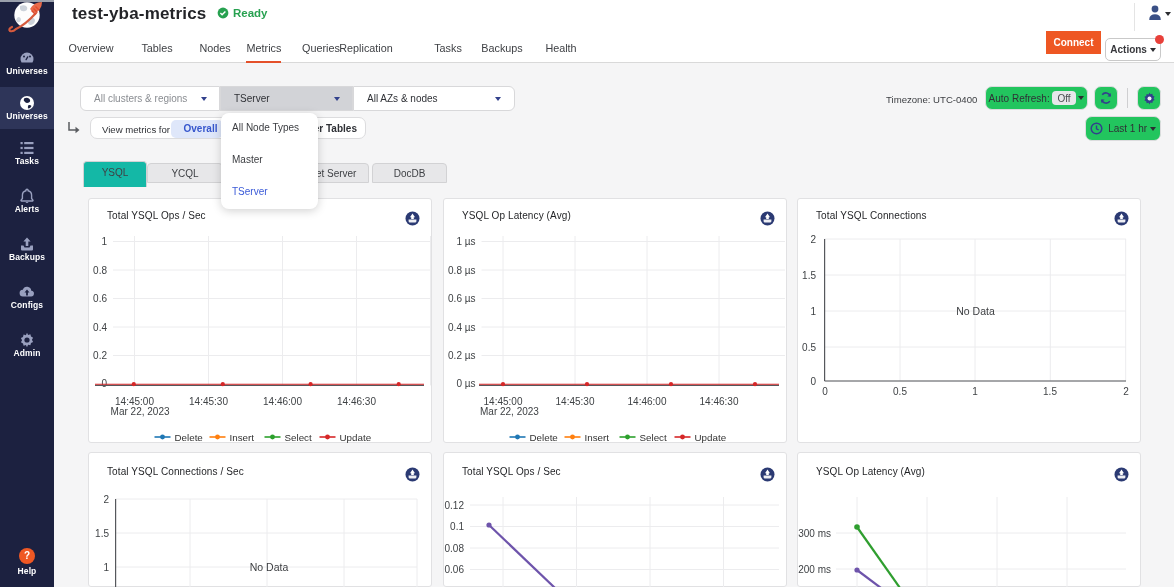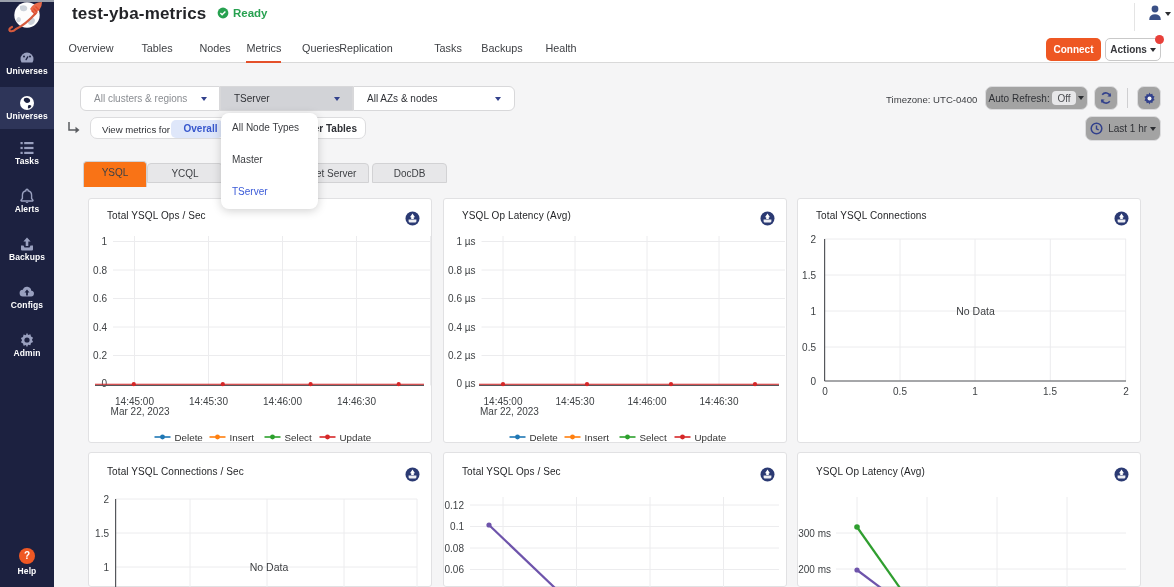--- a/index.html
+++ b/index.html
@@ -10,40 +10,40 @@
 .sbicon { height:24px; padding-top:7px; }
 .sblabel { font-size:8.5px; color:#ffffff; font-weight:bold; letter-spacing:0.1px; }
 #help { position:absolute; left:0; top:548px; width:54px; text-align:center; }
 #helpc { width:16px; height:16px; margin:0 auto; border-radius:50%; background:#ef5824; color:#fff; font-size:10px; font-weight:bold; line-height:16px; }
 #header { position:absolute; left:54px; top:0; width:1120px; height:63px; background:#fff; border-bottom:1px solid #d9d9d9; z-index:5; }
 #title { position:absolute; left:18px; top:4px; font-size:17px; font-weight:bold; color:#232428; letter-spacing:0.2px; }
 #ready { position:absolute; left:163px; top:7px; color:#27a150; font-size:11.5px; font-weight:bold; display:flex; align-items:center; gap:4px; }
 #usersep { position:absolute; right:39px; top:3px; width:1px; height:28px; background:#e4e4e4; }
 #nav span { position:absolute; top:41.5px; transform:translateX(-50%); font-size:10.8px; color:#3f4145; white-space:nowrap; }
 #underline { position:absolute; left:192px; top:60.5px; width:35px; height:2.5px; background:#e4502a; }
-#connect { position:absolute; left:992px; top:38px; width:55px; height:23px; background:#ee5723; border-radius:5px; color:#fff; font-size:10px; font-weight:bold; text-align:center; line-height:23px; }
+#connect { position:absolute; left:992px; top:31px; width:55px; height:23px; background:#ee5723; border-radius:0; color:#fff; font-size:10px; font-weight:bold; text-align:center; line-height:23px; }
 #actions { position:absolute; left:1051px; top:38px; width:56px; height:23px; background:#fff; border:1px solid #c9c9c9; border-radius:5px; color:#37383c; font-size:10px; font-weight:bold; text-align:center; line-height:21px; }
 #reddot { position:absolute; right:-4px; top:-4px; width:9px; height:9px; border-radius:50%; background:#e8403a; }
 .caret { display:inline-block; width:0; height:0; border-left:3.5px solid transparent; border-right:3.5px solid transparent; vertical-align:middle; }
 .caret.dark { border-top:4.5px solid #2b2d31; }
 .caret.navy { border-top:4.5px solid #32418c; }
 #selgroup { position:absolute; left:80px; top:86px; height:25px; width:435px; }
 .sel { position:absolute; top:0; height:25px; background:#fff; border:1px solid #d8d8da; font-size:10px; line-height:23px; padding-left:13px; }
 .sel .caret { position:absolute; top:10px; }
 #tz { position:absolute; left:886px; top:94px; font-size:9.6px; white-space:nowrap; color:#3c3e42; }
-.wbtn { position:absolute; background:#a3a3a3; border:1px solid #dcdcde; border-radius:7px; font-size:10px; white-space:nowrap; color:#2f3136; display:flex; align-items:center; justify-content:center; }
+.wbtn { position:absolute; background:#22c55e; border:1px solid #dcdcde; border-radius:7px; font-size:10px; white-space:nowrap; color:#2f3136; display:flex; align-items:center; justify-content:center; }
 #offpill { background:#e7e7e9; border-radius:4px; padding:1.5px 5px; font-size:10px; color:#4a4c50; }
 #vsep2 { position:absolute; left:1127px; top:88px; width:1px; height:20px; background:#cfcfd1; }
 #vmgroup { position:absolute; left:90px; top:117px; width:276px; height:22px; background:#fff; border:1px solid #dcdcde; border-radius:7px; font-size:10px; }
 .vml { position:absolute; top:5px; white-space:nowrap; }
 #overall { position:absolute; left:80px; top:2px; width:52px; height:18px; text-align:center; line-height:18px;padding-left:7px; }
 #overall { background:#dfe7fa; color:#3757cd; font-weight:bold; border-radius:5px; }
 #mtabs { position:absolute; top:0; left:0; }
 .mtab { position:absolute; top:163px; height:20px; background:#e7e7e9; border:1px solid #d2d2d4; border-radius:4px 4px 0 0; font-size:10px; color:#3f4145; text-align:center; line-height:19px; }
-.mtab.white { background:#f97316; top:161px; height:26px; border-bottom:none; line-height:22px; z-index:2; }
+.mtab.white { background:#14b8a6; top:161px; height:26px; border-bottom:none; line-height:22px; z-index:2; }
 .card { position:absolute; background:#fff; border:1px solid #e1e1e3; border-radius:3px; z-index:1; }
 .ctitle { position:absolute; left:18px; font-size:10px; letter-spacing:0.1px; font-weight:500; color:#1f2023; z-index:2; }
 #menu { position:absolute; left:221px; top:113px; width:97px; height:96px; background:#fff; border-radius:8px; box-shadow:0 2px 10px rgba(0,0,0,0.18); z-index:20; }
 .mitem { font-size:10px; color:#3b3d41; padding:9px 0 0 11px; height:32px; }
 </style></head>
 <body>
 <div id="sidebar">
     <div style="position:absolute;left:0;top:0;width:54px;height:2px;background:#9aa0ac"></div>
     <div id="logo"><svg width="46" height="34" viewBox="0 0 46 34">
         <circle cx="27" cy="15" r="12.7" fill="#fdfdfd"></circle>

